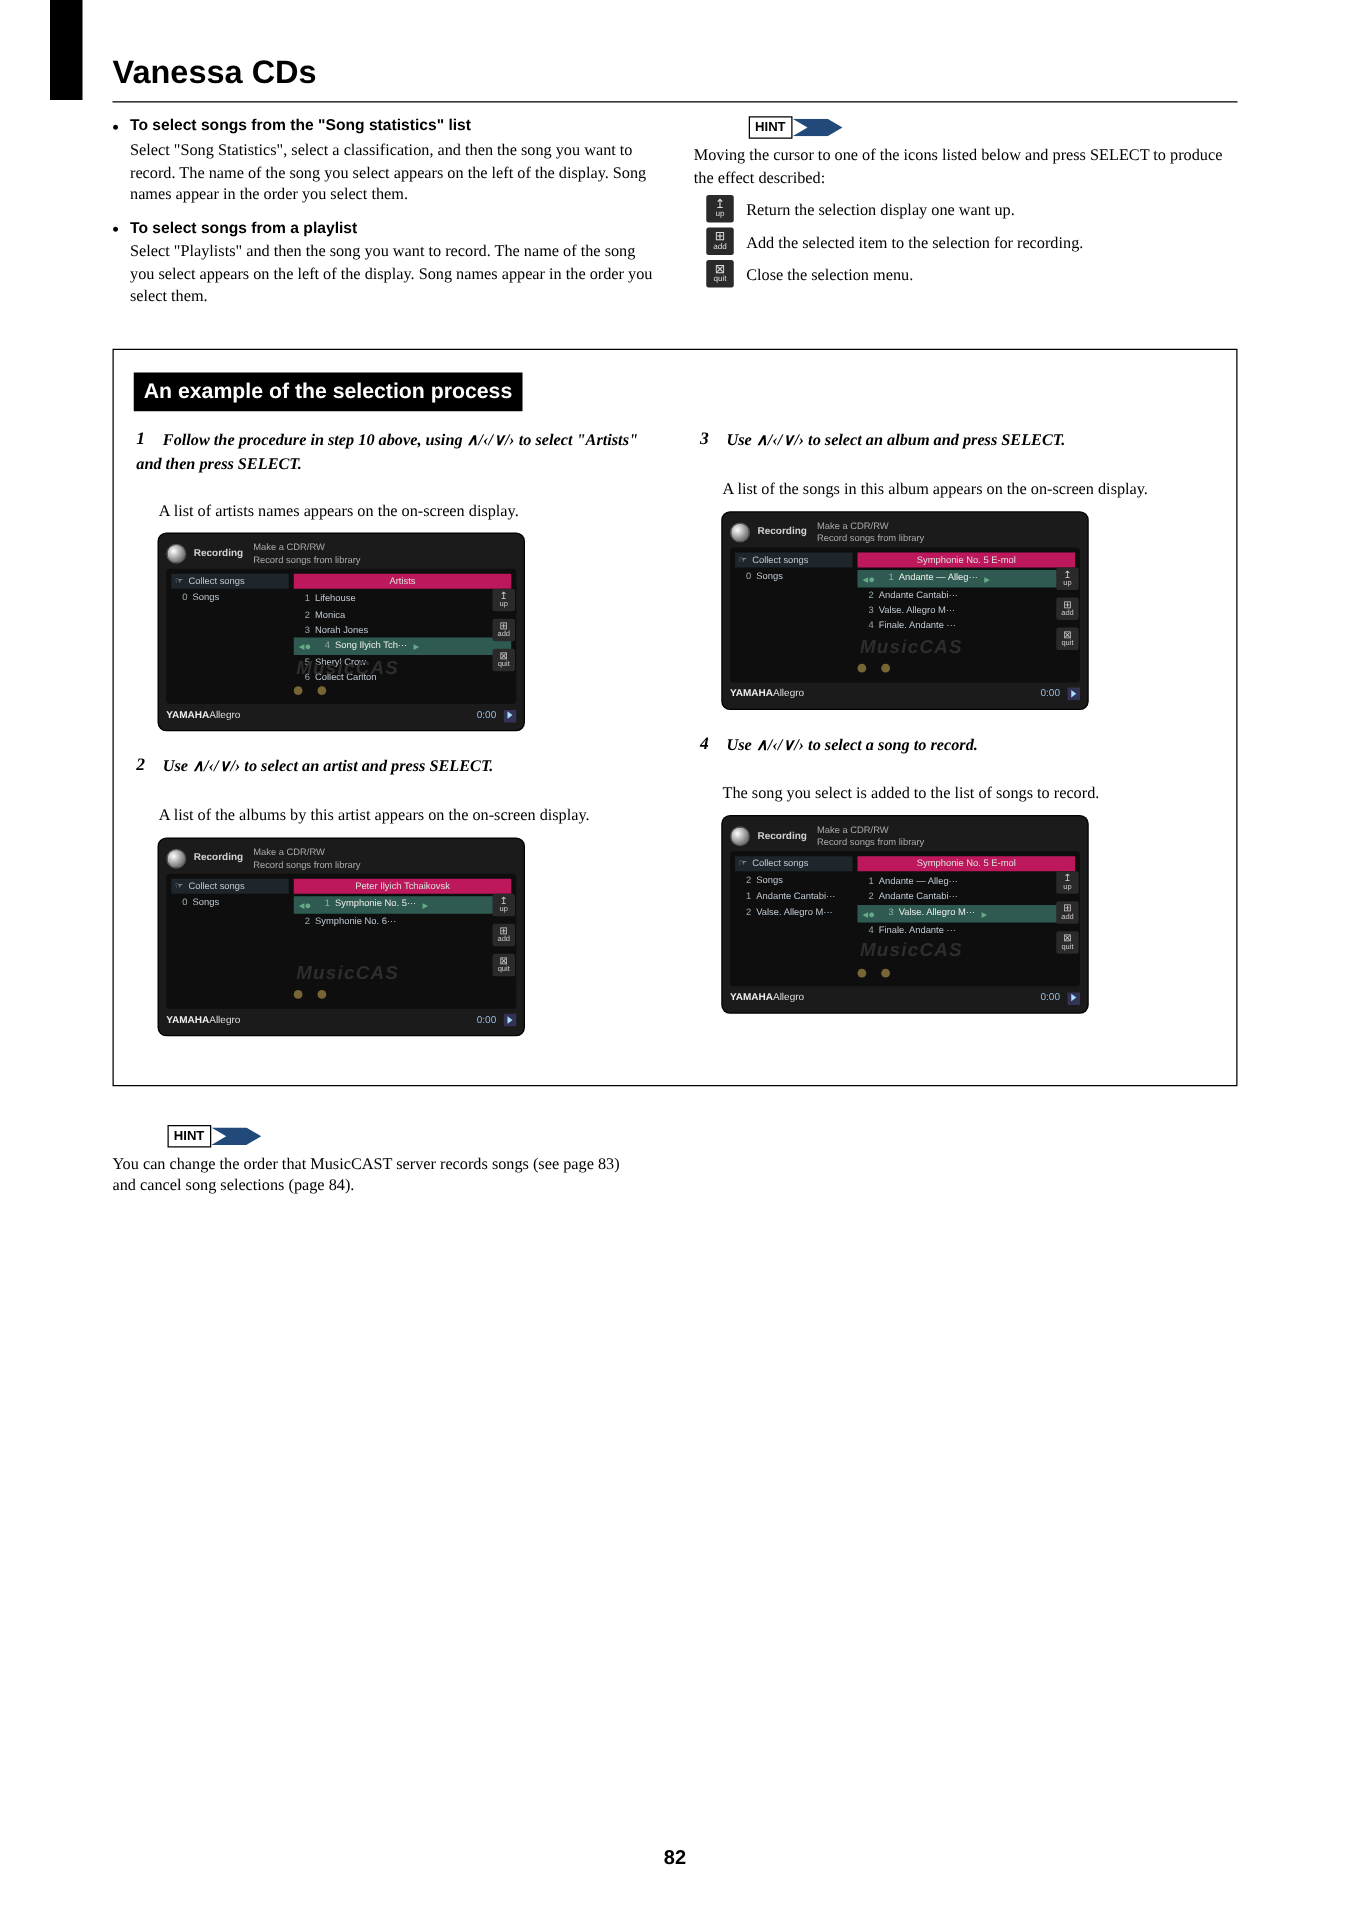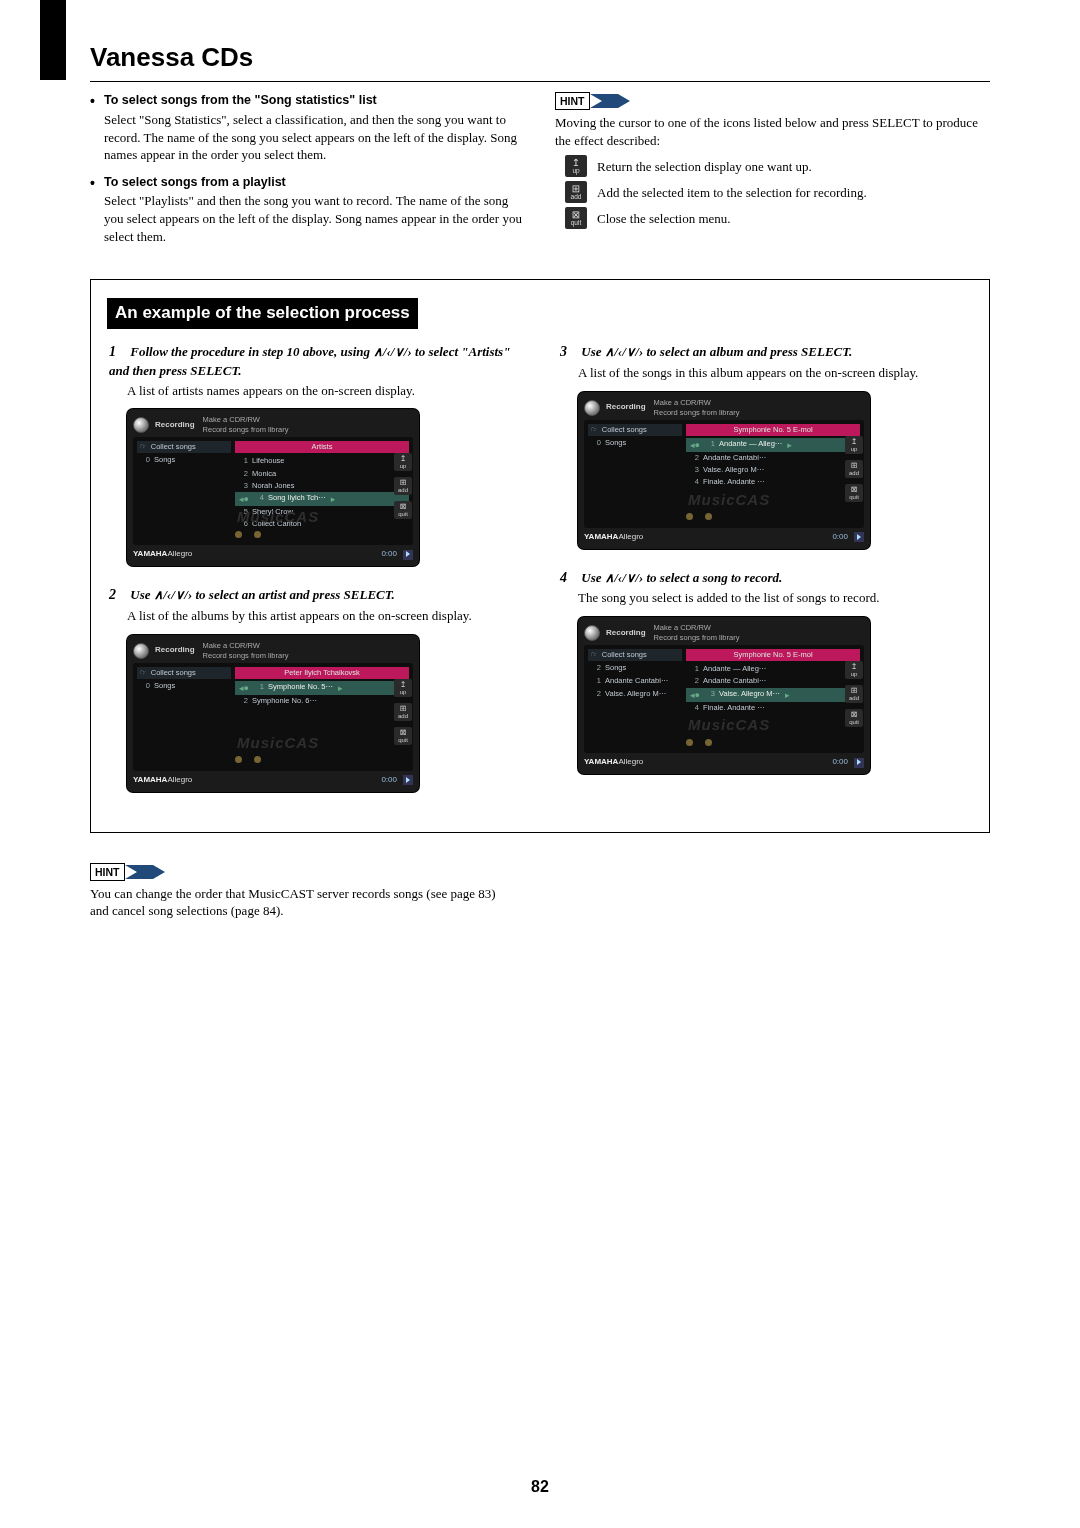--- a/index.html
+++ b/index.html
@@ -52,20 +52,21 @@
     position: absolute; left: -14px; top: 0;
     font-size: 14px;
   }
   .bullet-body { margin-top: 2px; }
 
   .hint-badge {
     display: inline-flex;
     align-items: center;
     gap: 0;
     margin-bottom: 4px;
+    margin-left: 44px;
   }
   .hint-badge .hint-text-box {
     border: 1.5px solid #000;
     font-family: Arial, Helvetica, sans-serif;
     font-size: 10.5px;
     font-weight: bold;
     padding: 1px 4px;
   }
   .hint-badge svg { display:block; }
 
@@ -104,21 +105,21 @@
     font-weight: bold;
     font-size: 14px;
     display: inline-block;
     width: 18px;
     vertical-align: top;
   }
   .step-head {
     font-weight: bold;
     display: inline;
   }
-  .step-body { margin: 2px 0 10px 0; padding-left:18px; }
+  .step-body { margin: 20px 0 10px 0; padding-left:18px; }
   .step-wrap { margin-bottom: 4px; }
   .step-title-block { padding-left:0; text-indent:0;font-style:italic; }
 
   
   .device {
     width: 280px;
     margin: 8px 0 20px 18px;
     background: #1b1b1b;
     border-radius: 6px;
     padding: 6px;

